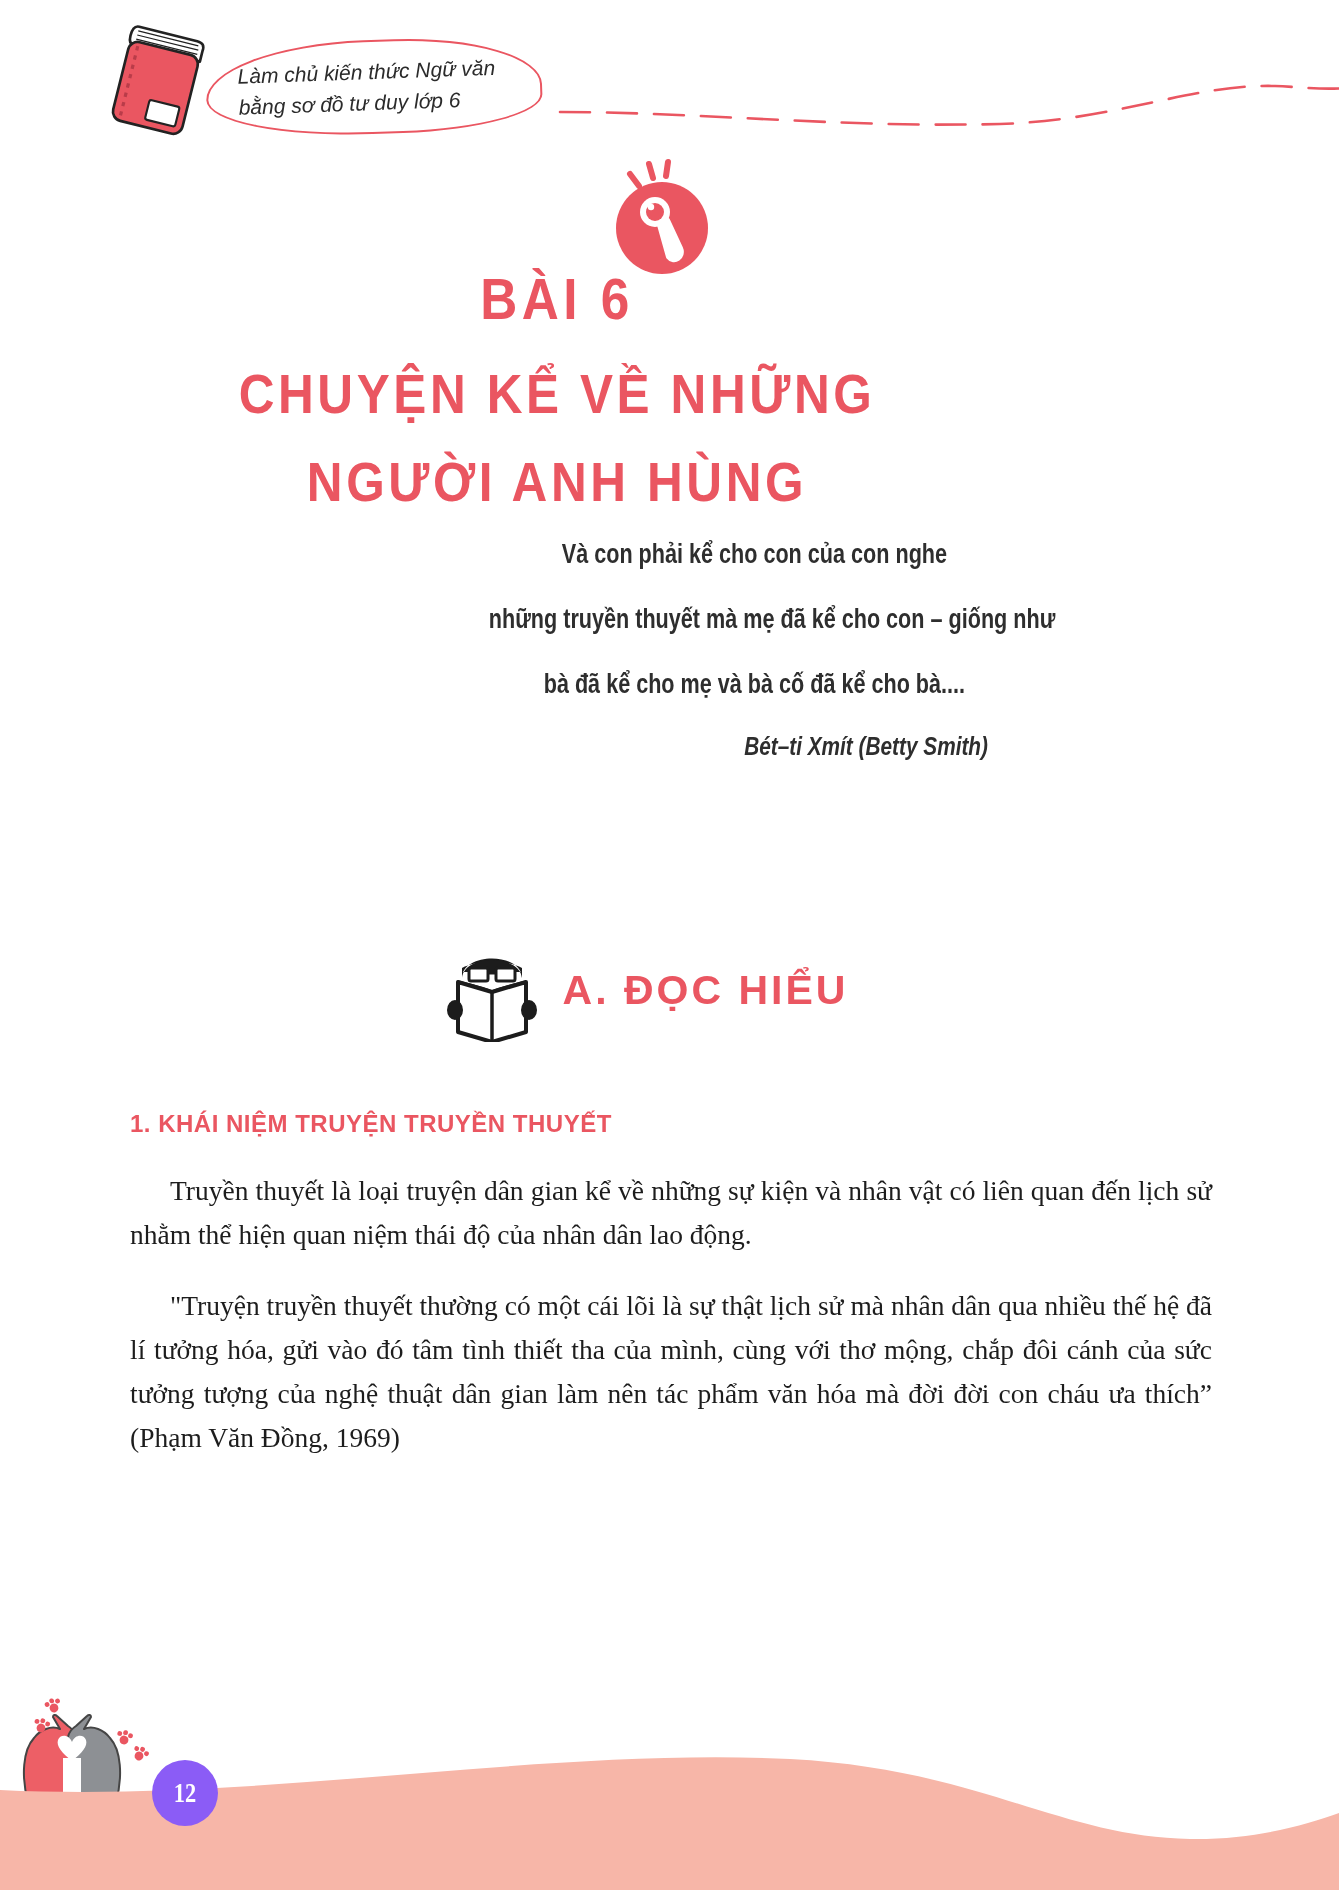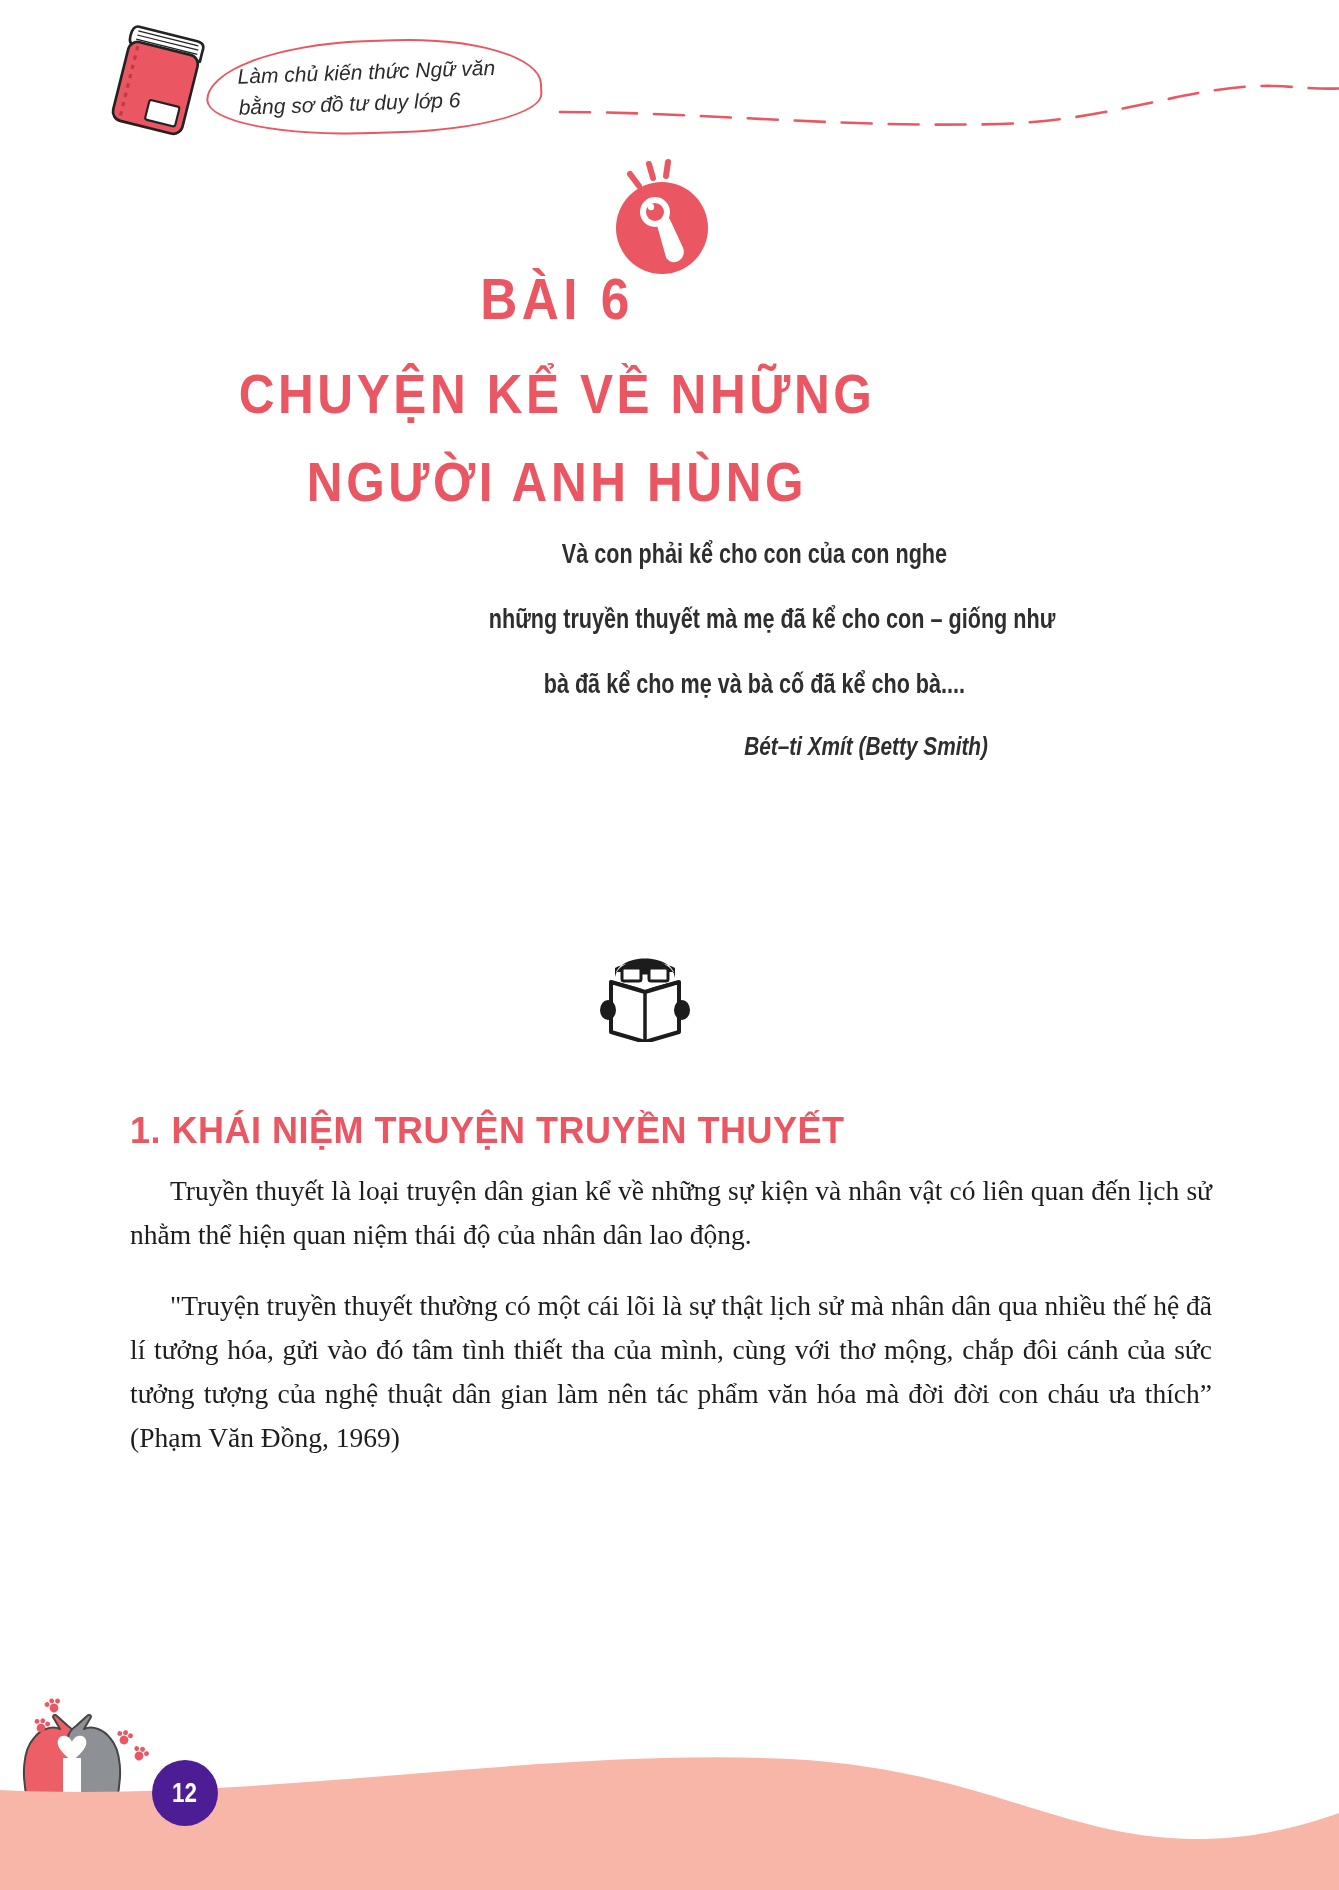--- a/index.html
+++ b/index.html
@@ -35,32 +35,32 @@
       line-height:42px;text-align:right;padding-right:40px;white-space:nowrap;}
 
   
   .section-a{position:absolute;left:0;top:938px;width:1339px;display:flex;
       align-items:center;justify-content:center;gap:20px;transform:translateX(-25px);}
   .reading-icon{width:102px;height:104px;flex:0 0 auto;}
   .section-a-label{font-weight:700;font-size:41px;letter-spacing:3px;color:#ea5661;}
 
   
   .section-1-heading{position:absolute;left:130px;top:1110px;margin:0;
-      font-weight:700;font-size:36px;letter-spacing:.5px;color:#ea5661;}
+      font-weight:700;font-size:24px;letter-spacing:.5px;color:#ea5661;}
   .body-text{position:absolute;left:130px;top:1168px;width:1082px;}
   .body-text p{margin:1px 0 27px;font-family:"Liberation Serif",serif;font-size:27.5px;
       line-height:44px;text-align:justify;text-indent:40px;color:#1d1d1d;}
   .body-text em{font-style:italic;}
 
   
   .cats-illustration{position:absolute;left:18px;top:1680px;width:140px;height:130px;z-index:1;}
   .footer-wave{position:absolute;left:0;bottom:0;width:1339px;height:205px;z-index:2;}
   .page-number{position:absolute;left:152px;top:1760px;width:66px;height:66px;
-      border-radius:50%;background:#4c1d95;display:flex;align-items:center;justify-content:center;
-      z-index:3;}
+      border-radius:50%;background:#8b5cf6;display:flex;align-items:center;justify-content:center;
+      z-index:3;font-family:Liberation Serif, serif;}
   .page-number span{color:#ffffff;font-weight:700;font-size:28px;transform:scaleX(.8);}
 </style>
 </head>
 <body>
 
 <div class="page">
 
   <svg class="book-icon" viewBox="0 0 120 120">
     <g transform="rotate(14 60 60)">
       <path d="M30,16 L86,16 Q94,16 93,24 L93,34 L29,34 Q24,34 24,26 Q24,16 30,16 Z" fill="#ffffff" stroke="#222222" stroke-width="2.5" stroke-linejoin="round"></path>
@@ -110,20 +110,21 @@
       <path d="M20,40 C22,16 78,16 80,40 L80,34 L20,34 Z" fill="#1c1c1c"></path>
       <rect x="27" y="30" width="19" height="13" rx="2" fill="#ffffff" stroke="#1c1c1c" stroke-width="3"></rect>
       <rect x="54" y="30" width="19" height="13" rx="2" fill="#ffffff" stroke="#1c1c1c" stroke-width="3"></rect>
       <path d="M46,35 L54,35" stroke="#1c1c1c" stroke-width="3"></path>
       <path d="M16,44 L16,94 L50,104 L84,94 L84,44 L50,54 Z" fill="#ffffff" stroke="#1c1c1c" stroke-width="4" stroke-linejoin="round"></path>
       <path d="M50,54 L50,103" stroke="#1c1c1c" stroke-width="3.5"></path>
       <path d="M16,44 C28,47 42,50 50,54 M84,44 C72,47 58,50 50,54" fill="none" stroke="#1c1c1c" stroke-width="3"></path>
       <ellipse cx="13" cy="72" rx="8" ry="10" fill="#1c1c1c"></ellipse>
       <ellipse cx="87" cy="72" rx="8" ry="10" fill="#1c1c1c"></ellipse>
     </svg>
+    <span class="section-a-label">A. ĐỌC HIỂU</span>
   </div>
 
   <h2 class="section-1-heading">1. KHÁI NIỆM TRUYỆN TRUYỀN THUYẾT</h2>
 
   <div class="body-text">
     <p>Truyền thuyết là loại truyện dân gian kể về những sự kiện và nhân vật có liên quan đến lịch sử nhằm thể hiện quan niệm thái độ của nhân dân lao động.</p>
     <p>"Truyện truyền thuyết thường có một cái lõi là sự thật lịch sử mà nhân dân qua nhiều thế hệ đã lí tưởng hóa, gửi vào đó tâm tình thiết tha của mình, cùng với thơ mộng, chắp đôi cánh của sức tưởng tượng của nghệ thuật dân gian làm nên tác phẩm văn hóa mà đời đời con cháu ưa thích” (Phạm Văn Đồng, 1969)</p>
   </div>
 
   <svg class="cats-illustration" viewBox="0 0 140 130">

